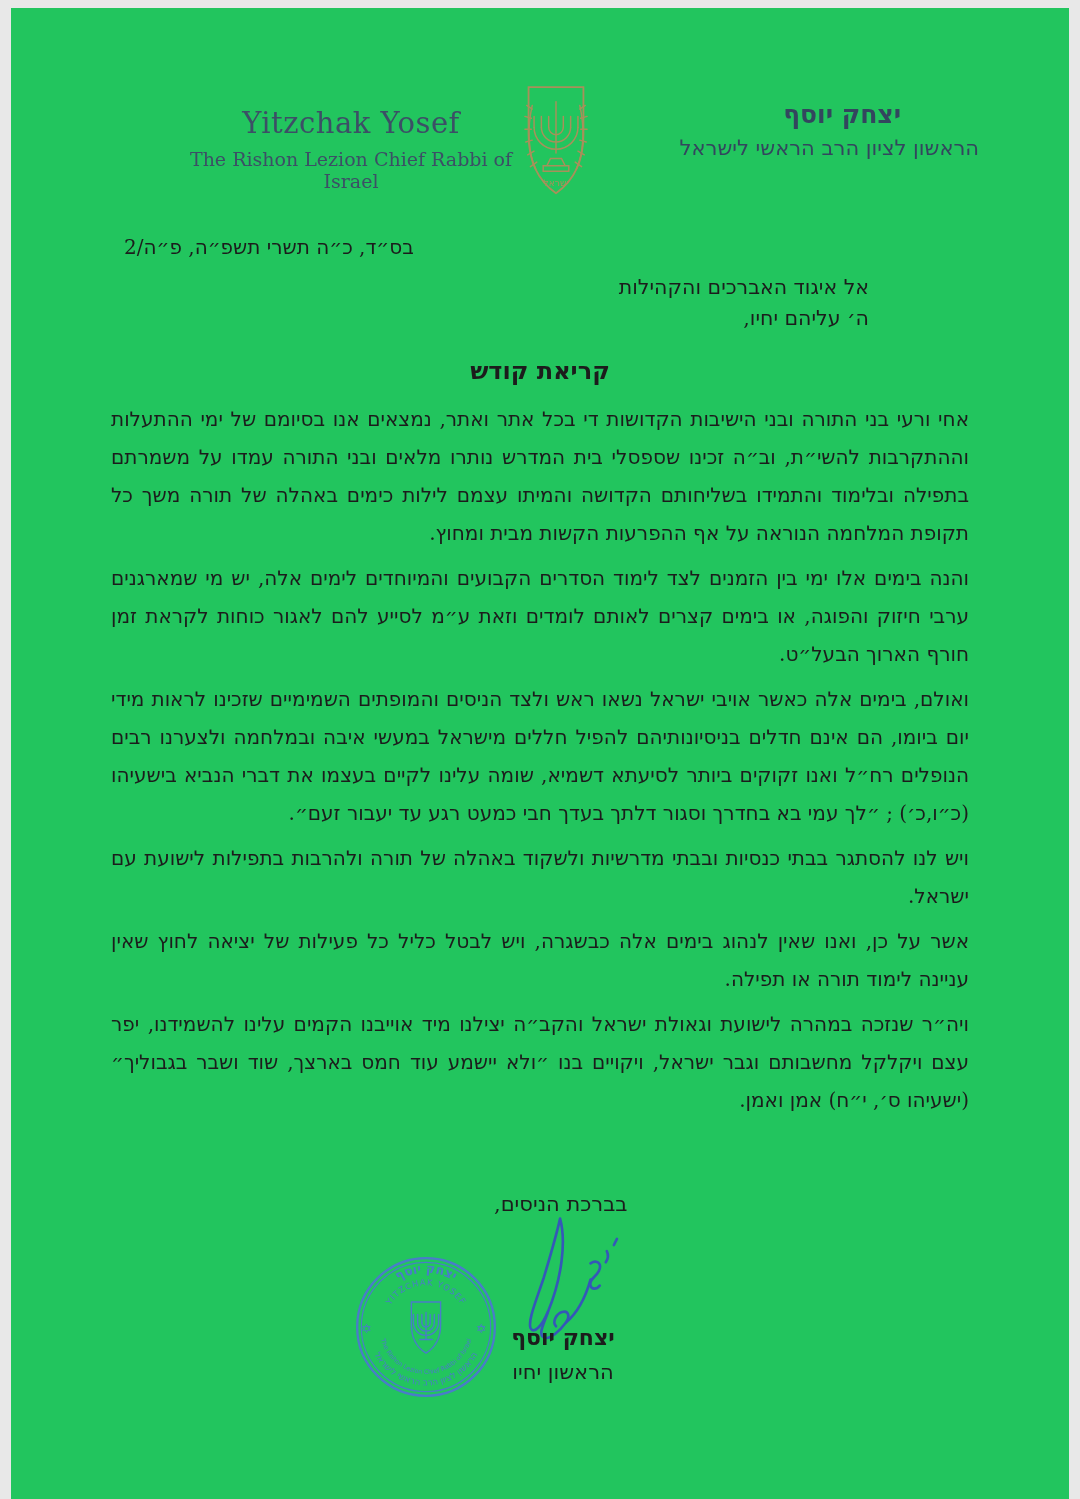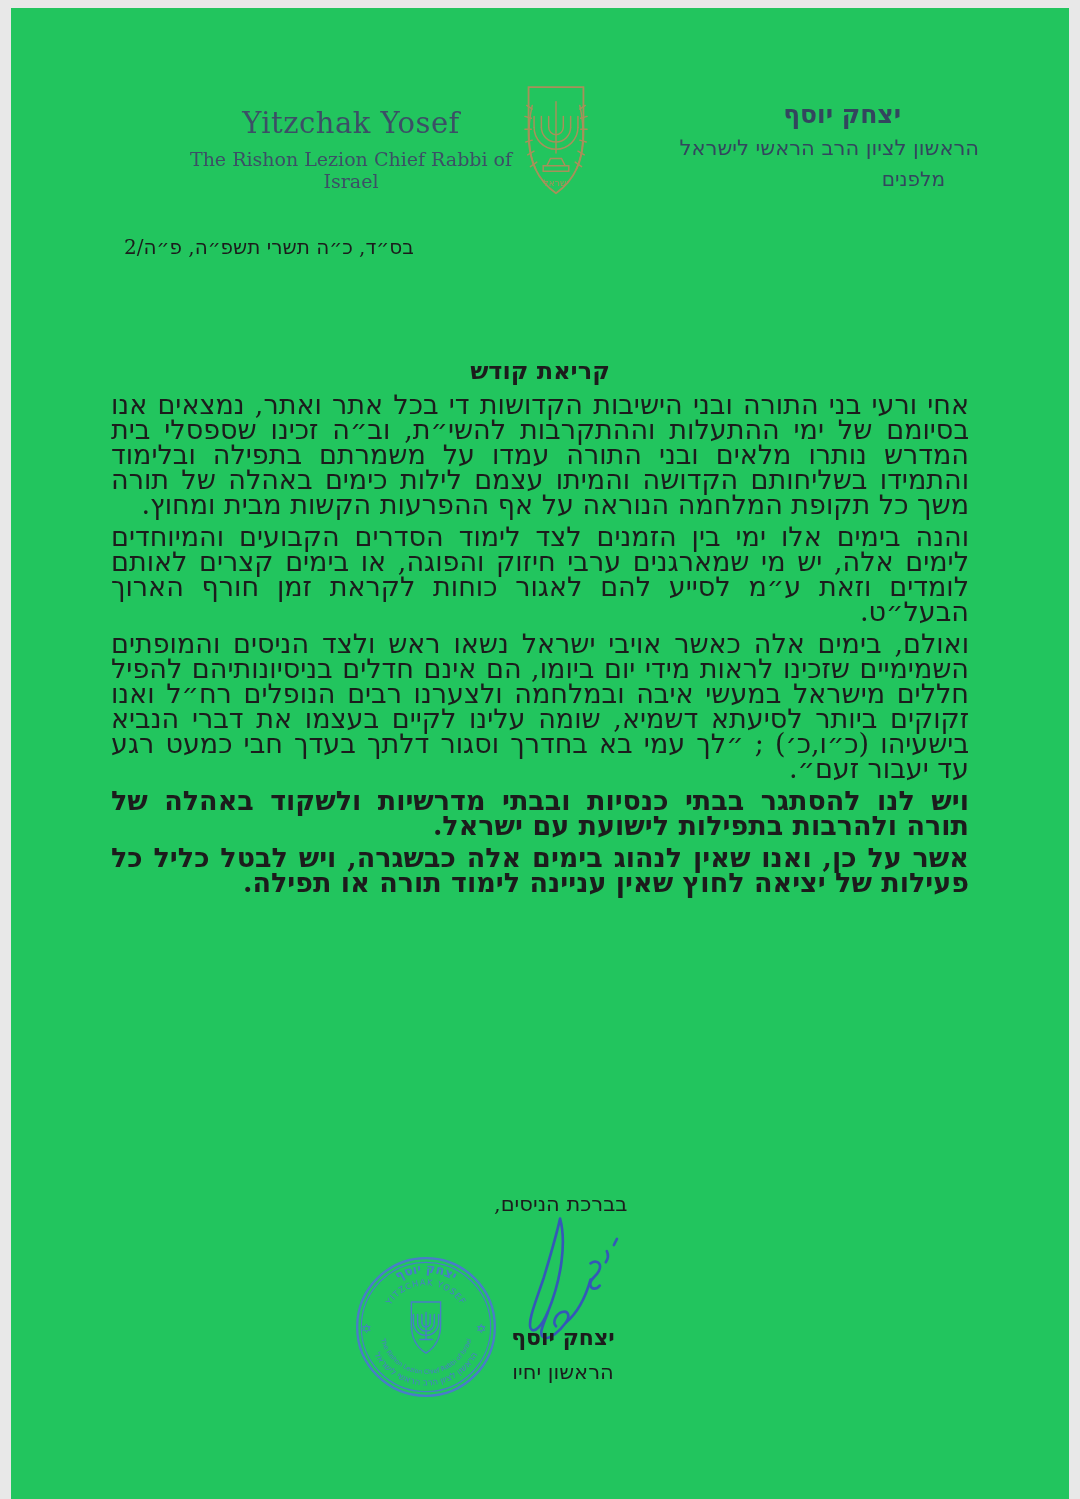--- a/index.html
+++ b/index.html
@@ -28,26 +28,26 @@
   .hdr-he .title{font-size:21px;margin-top:7px;text-align:right;}
   .hdr-he .former{font-size:20px;margin-top:7px;text-align:right;padding-right:34px;}
   
   .date-line{position:absolute;left:113px;top:227px;direction:rtl;font-size:20px;}
   .addressee{position:absolute;right:200px;top:264px;direction:rtl;text-align:right;
              font-size:20.5px;line-height:31px;}
   .doc-title{position:absolute;left:0;right:0;top:348px;text-align:center;
              font-size:24px;font-weight:700;direction:rtl;}
   
   .body-text{
-    position:absolute;left:100px;right:100px;top:384px;
+    position:absolute;left:100px;right:100px;top:392px;
     direction:rtl;text-align:justify;
-    font-size:27px;line-height:25px;
+    font-size:20px;line-height:38px;
   }
   .body-text p{margin:0 0 7px 0;}
-  .body-text p.bold{font-weight:700;}
+  .body-text p.bold{font-weight:400;}
   
   .blessing{position:absolute;left:483px;top:1184px;direction:rtl;font-size:21px;}
   .signature{position:absolute;left:478px;top:1206px;width:132px;height:128px;}
   .stamp{position:absolute;left:342px;top:1246px;width:146px;height:146px;}
   .signer{position:absolute;left:462px;top:1316px;width:180px;text-align:center;direction:rtl;}
   .signer .name{font-size:22px;font-weight:700;}
   .signer .title{font-size:21px;margin-top:10px;}
 </style>
 </head>
 <body>
@@ -74,34 +74,38 @@
         <path d="M72,100 C80,84 82,56 76,30"></path>
         <path d="M76,34 l6,-4 M77,44 l7,-2 M77,56 l7,0 M76,68 l7,2 M74,80 l7,4 M71,92 l7,5"></path>
       </g>
     </g>
     <text x="50" y="118" text-anchor="middle" font-size="10" fill="#a8905a" font-family="DejaVu Sans, sans-serif">ישראל</text>
   </svg>
 
   <div class="hdr-he">
     <div class="name">יצחק יוסף</div>
     <div class="title">הראשון לציון הרב הראשי לישראל</div>
-    <div class="former">מלפנים</div>
   </div>
 
   <div class="date-line">בס״ד, כ״ה תשרי תשפ״ה, פ״ה/2</div>
 
+  <div class="addressee">
+    <div>אל איגוד האברכים והקהילות</div>
+    <div>ה׳ עליהם יחיו,</div>
+  </div>
 
   <div class="doc-title">קריאת קודש</div>
 
   <div class="body-text">
     <p>אחי ורעי בני התורה ובני הישיבות הקדושות די בכל אתר ואתר, נמצאים אנו בסיומם של ימי ההתעלות וההתקרבות להשי״ת, וב״ה זכינו שספסלי בית המדרש נותרו מלאים ובני התורה עמדו על משמרתם בתפילה ובלימוד והתמידו בשליחותם הקדושה והמיתו עצמם לילות כימים באהלה של תורה משך כל תקופת המלחמה הנוראה על אף ההפרעות הקשות מבית ומחוץ.</p>
     <p>והנה בימים אלו ימי בין הזמנים לצד לימוד הסדרים הקבועים והמיוחדים לימים אלה, יש מי שמארגנים ערבי חיזוק והפוגה, או בימים קצרים לאותם לומדים וזאת ע״מ לסייע להם לאגור כוחות לקראת זמן חורף הארוך הבעל״ט.</p>
     <p>ואולם, בימים אלה כאשר אויבי ישראל נשאו ראש ולצד הניסים והמופתים השמימיים שזכינו לראות מידי יום ביומו, הם אינם חדלים בניסיונותיהם להפיל חללים מישראל במעשי איבה ובמלחמה ולצערנו רבים הנופלים רח״ל ואנו זקוקים ביותר לסיעתא דשמיא, שומה עלינו לקיים בעצמו את דברי הנביא בישעיהו (כ״ו,כ׳) ; ״לך עמי בא בחדרך וסגור דלתך בעדך חבי כמעט רגע עד יעבור זעם״.</p>
     <p class="bold">ויש לנו להסתגר בבתי כנסיות ובבתי מדרשיות ולשקוד באהלה של תורה ולהרבות בתפילות לישועת עם ישראל.</p>
     <p class="bold">אשר על כן, ואנו שאין לנהוג בימים אלה כבשגרה, ויש לבטל כליל כל פעילות של יציאה לחוץ שאין עניינה לימוד תורה או תפילה.</p>
+    <p>ויה״ר שנזכה במהרה לישועת וגאולת ישראל והקב״ה יצילנו מיד אוייבנו הקמים עלינו להשמידנו, יפר עצם ויקלקל מחשבותם וגבר ישראל, ויקויים בנו ״ולא יישמע עוד חמס בארצך, שוד ושבר בגבוליך״ (ישעיהו ס׳, י״ח) אמן ואמן.</p>
   </div>
 
   <div class="blessing">בברכת הניסים,</div>
 
   <svg class="signature" viewBox="0 0 130 125">
     <g fill="none" stroke="#3558b8" stroke-width="2.6" stroke-linecap="round" stroke-linejoin="round">
       <path d="M70,4 C76,26 72,62 58,96 C52,110 44,118 41,112 C38,105 46,86 54,62 C60,42 66,22 70,4 Z"></path>
       <path d="M58,96 C54,108 48,118 54,121 C60,124 70,114 76,106 C80,100 78,94 72,96 C66,98 62,106 66,110"></path>
       <path d="M76,106 C88,96 96,78 100,64"></path>
       <path d="M100,48 C106,44 112,48 108,56 C105,62 98,64 100,70 C101,74 106,74 109,70"></path>

